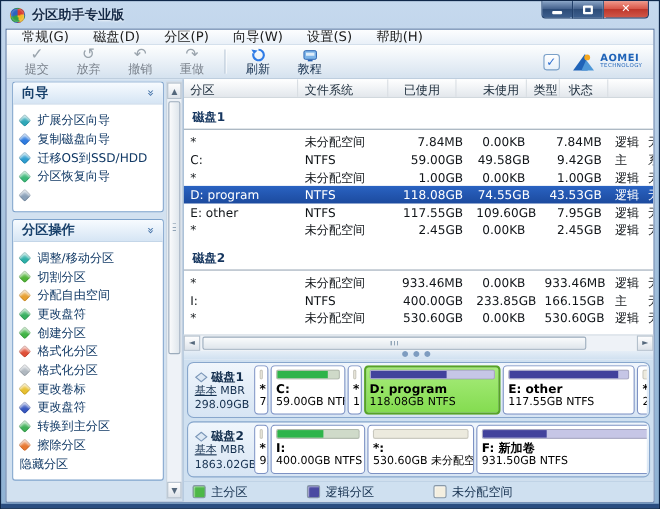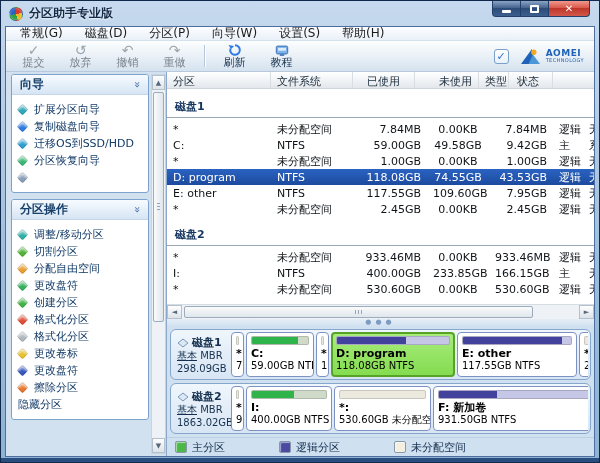--- a/index.html
+++ b/index.html
@@ -275,20 +275,24 @@
                 </div>
                 <div class="sb-item">
                   <div class="sb-ic" style="background: linear-gradient(135deg, rgba(255, 255, 255, 0.533), rgba(255, 255, 255, 0) 60%), rgb(232, 192, 48);"></div>
                   <div class="sb-lb">更改卷标</div>
                 </div>
                 <div class="sb-item">
                   <div class="sb-ic" style="background: linear-gradient(135deg, rgba(255, 255, 255, 0.533), rgba(255, 255, 255, 0) 60%), rgb(56, 88, 192);"></div>
                   <div class="sb-lb">更改盘符</div>
                 </div>
                 <div class="sb-item">
+                  <div class="sb-ic" style="background: linear-gradient(135deg, rgba(255, 255, 255, 0.533), rgba(255, 255, 255, 0) 60%), rgb(64, 176, 88);"></div>
+                  <div class="sb-lb">转换到主分区</div>
+                </div>
+                <div class="sb-item">
                   <div class="sb-ic" style="background: linear-gradient(135deg, rgba(255, 255, 255, 0.533), rgba(255, 255, 255, 0) 60%), rgb(232, 120, 48);"></div>
                   <div class="sb-lb">擦除分区</div>
                 </div>
                 <div class="sb-item">
                   <div class="sb-lb">隐藏分区</div>
                 </div>
               </div>
           </div>
         </div>
         <div class="sb-scroll">

